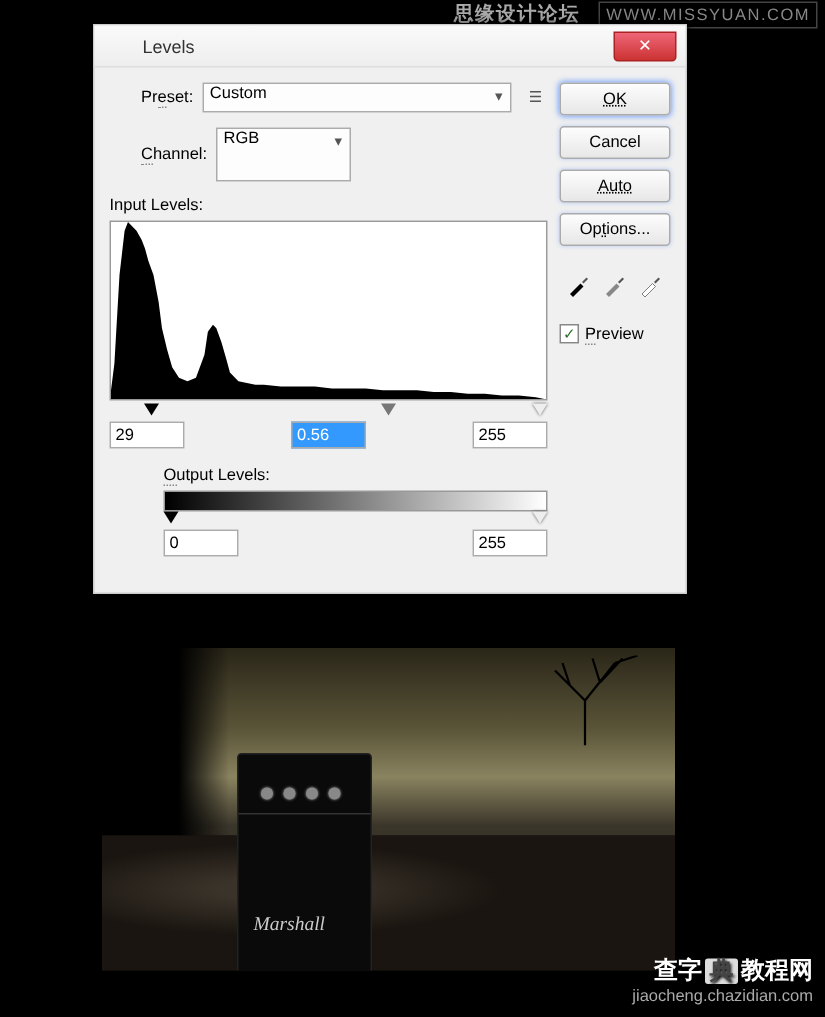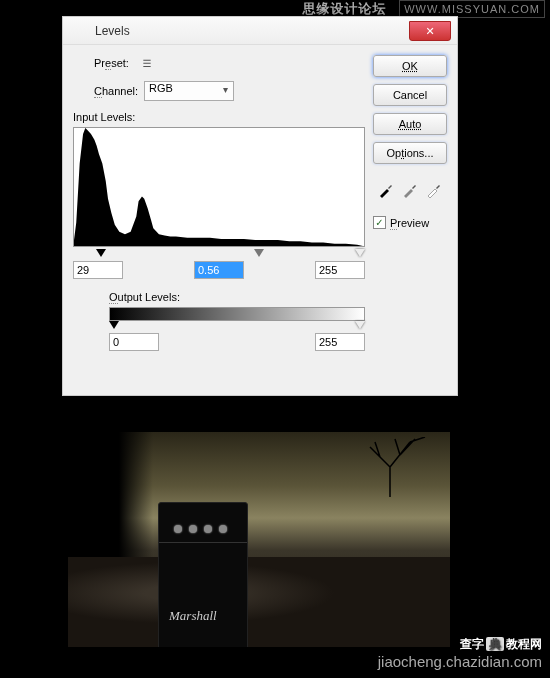--- a/index.html
+++ b/index.html
@@ -18,21 +18,21 @@
     .left { flex: 1; }
     .right { width: 82px; display: flex; flex-direction: column; gap: 7px; padding-left: 8px; }
     
     .row { display: flex; align-items: center; margin-bottom: 10px; font-size: 11px; padding-left: 21px; }
     .row label { margin-right: 6px; }
     .underline { border-bottom: 1px dotted #888; }
     
     .preset-select { flex: 1; height: 20px; border: 1px solid #ababab; background: #fdfdfd; font-size: 11px; padding: 0 4px; position: relative; margin-right: 4px; }
     .preset-select::after { content: "▾"; position: absolute; right: 5px; top: 2px; color: #555; font-size: 10px; }
     
-    .channel-select { width: 90px; height: 20px; border: 1px solid #ababab; background: #fdfdfd; font-size: 11px; padding: 0 4px; position: relative; }
+    .channel-select { width: 90px; height: 36px; border: 1px solid #ababab; background: #fdfdfd; font-size: 11px; padding: 0 4px; position: relative; }
     .channel-select::after { content: "▾"; position: absolute; right: 5px; top: 2px; color: #555; font-size: 10px; }
     
     .menu-icon { width: 16px; height: 16px; display: inline-flex; align-items: center; justify-content: center; margin-left: 4px; cursor: pointer; }
     .menu-icon::before { content: "☰"; font-size: 10px; color: #555; }
     
     .section-label { font-size: 11px; margin-bottom: 4px; }
     
     .histogram-box { border: 1px solid #999; background: #fff; height: 120px; position: relative; overflow: hidden; }
     .histogram-svg { width: 100%; height: 100%; display: block; }
     
@@ -66,41 +66,42 @@
     .amp { position: absolute; left: 90px; top: 70px; width: 90px; height: 148px; background: #0a0a0a; border: 1px solid #222; border-radius: 3px; }
     .amp-top { height: 40px; border-bottom: 1px solid #333; position: relative; }
     .knob { width: 8px; height: 8px; border-radius: 50%; background: #888; position: absolute; top: 22px; box-shadow: 0 0 2px #aaa; }
     .knob:nth-child(1){left:15px}.knob:nth-child(2){left:30px}.knob:nth-child(3){left:45px}.knob:nth-child(4){left:60px}
     .amp-logo { position: absolute; bottom: 25px; left: 10px; color: #ccc; font-style: italic; font-size: 13px; font-family: cursive; }
     .rocks { position: absolute; bottom: 0; left: 0; right: 0; height: 90px; background: radial-gradient(ellipse at 30% 40%, #3a332a 10%, #1a1510 40%), radial-gradient(ellipse at 70% 60%, #2e2820 15%, #0f0c08 50%); }
     .tree { position: absolute; right: 20px; top: 5px; width: 80px; height: 60px; }
     .figure { position: absolute; left: 0; top: 0; width: 85px; height: 130px; background: linear-gradient(to right, #000 60%, transparent); }
     
     .bottom-watermark { position: absolute; bottom: 8px; right: 8px; text-align: right; }
-    .bottom-watermark .main { color: #fff; font-size: 12px; font-weight: bold; text-shadow: 1px 1px 2px #000; }
+    .bottom-watermark .main { color: #fff; font-size: 16px; font-weight: bold; text-shadow: 1px 1px 2px #000; }
     .bottom-watermark .main .box { background: #ddd; color: #444; padding: 0 3px; border-radius: 2px; margin: 0 2px; }
-    .bottom-watermark .sub { color: #aaa; font-size: 15px; }
+    .bottom-watermark .sub { color: #aaa; font-size: 11px; }
   </style>
 </head>
 <body>
 
 <div class="top-watermark">
   <span class="c">思缘设计论坛</span>
   <span class="u">WWW.MISSYUAN.COM</span>
 </div>
 
 <div class="dialog">
   <div class="titlebar">
     <span class="title">Levels</span>
     <div class="close-btn"><span>✕</span></div>
   </div>
   <div class="content">
     <div class="left">
       <div class="row">
         <label><span>Pr</span><span class="underline">e</span><span>set:</span></label>
+        <div class="preset-select"><span>Custom</span></div>
         <div class="menu-icon"></div>
       </div>
       <div class="row">
         <label><span class="underline">C</span><span>hannel:</span></label>
         <div class="channel-select"><span>RGB</span></div>
       </div>
       <div class="section-label">Input Levels:</div>
       <div class="histogram-box">
         <svg class="histogram-svg" viewBox="0 0 256 100" preserveAspectRatio="none">
           <path id="hist-path" fill="#000" d="M0,100 L0,95 L2,80 L5,30 L8,5 L10,0 L12,2 L15,5 L18,10 L20,15 L22,22 L25,30 L28,45 L30,60 L33,72 L36,82 L40,88 L45,90 L50,88 L55,75 L57,62 L60,58 L62,60 L65,68 L68,78 L70,85 L75,90 L80,91 L85,92 L90,92 L100,93 L110,93 L120,93 L130,94 L140,94 L150,94 L160,95 L170,95 L180,95 L190,96 L200,96 L210,97 L220,97 L230,98 L240,98 L250,99 L255,100 L256,100 Z"></path>

